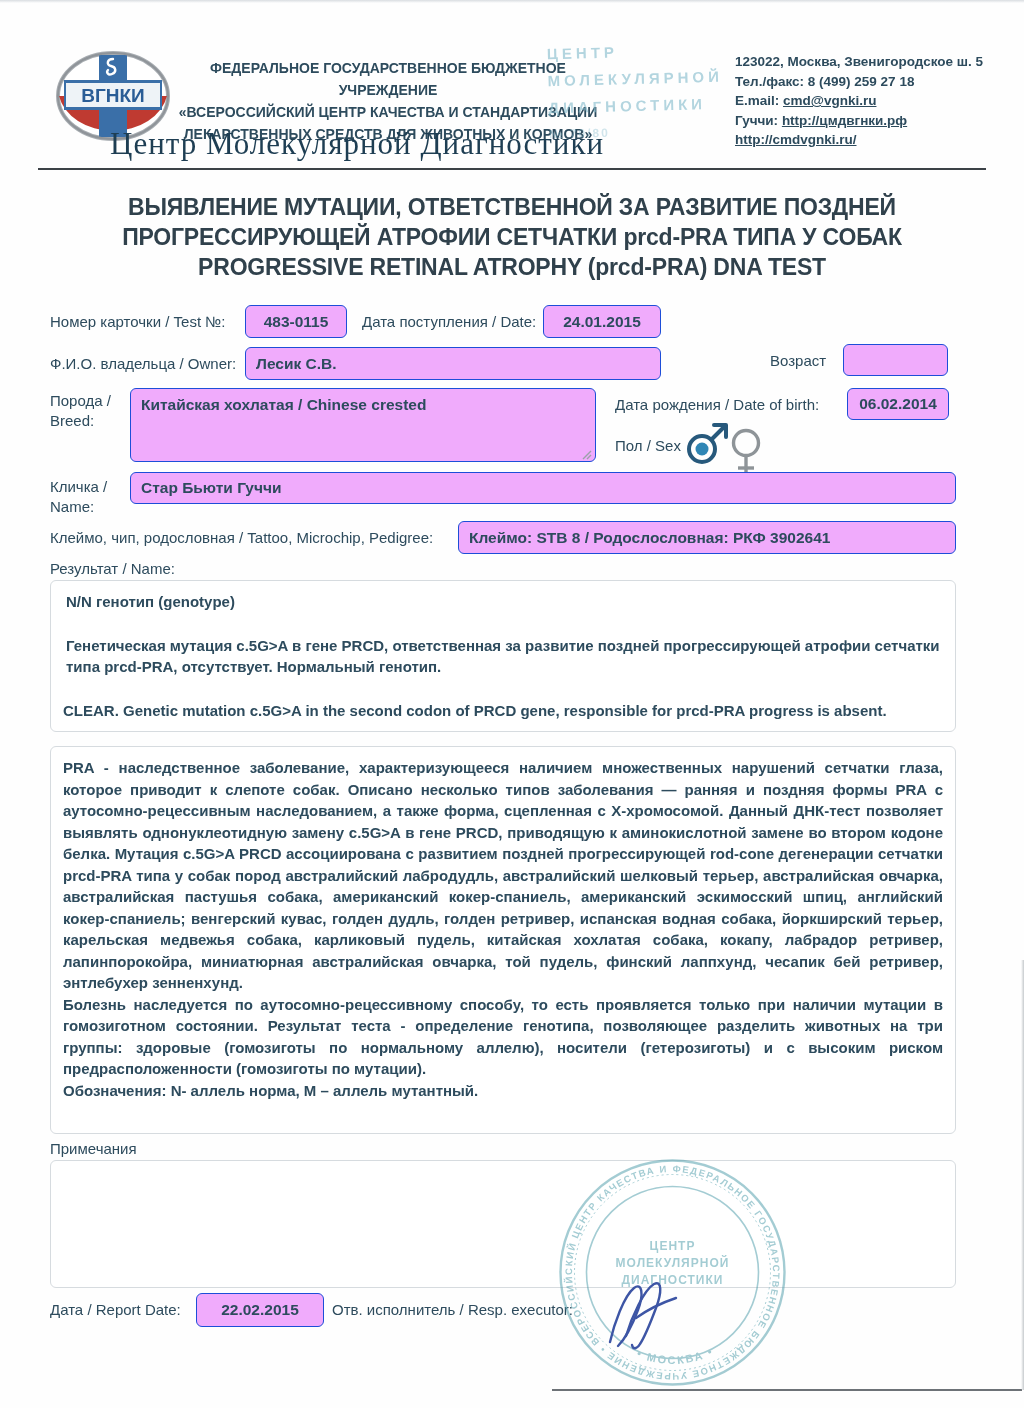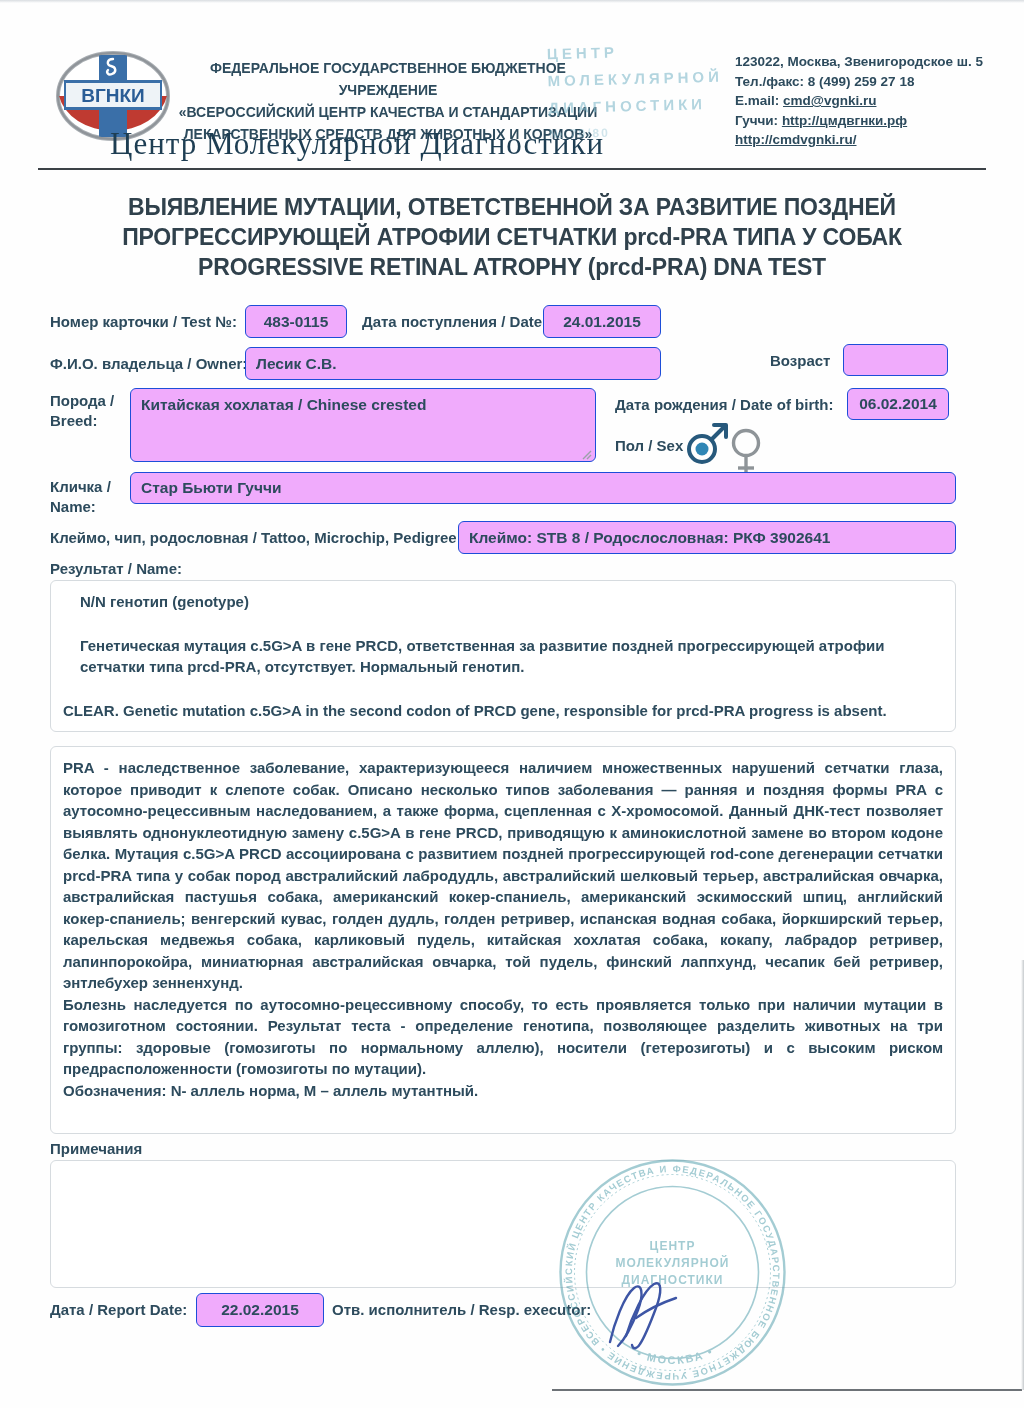--- a/index.html
+++ b/index.html
@@ -22,29 +22,29 @@
   .contacts a{color:#2d4b5d;text-decoration:underline;}
   .hr-main{position:absolute;left:38px;top:168px;width:948px;height:2px;background:#3c4247;}
   .hdr-stamp{position:absolute;left:548px;top:38px;color:#86bccd;opacity:.62;
              font-weight:bold;letter-spacing:4px;font-size:15px;line-height:27px;
              transform:rotate(-1.5deg);white-space:nowrap;}
   .hdr-stamp .num{font-size:12px;letter-spacing:2px;opacity:.6;}
   
   .title{position:absolute;left:40px;top:192px;width:944px;text-align:center;
          font-weight:bold;font-size:23px;line-height:30px;color:#30414c;letter-spacing:-0.2px;}
   
-  .lbl{position:absolute;font-weight:bold;color:#2d4b5d;font-size:15px;white-space:nowrap;}
+  .lbl{position:absolute;font-weight:normal;color:#2d4b5d;font-size:15px;white-space:nowrap;}
   .fld{position:absolute;background:#f0abfc;border:1px solid #1d4ed8;border-radius:6px;
        color:#2d4b5d;font-weight:bold;font-size:15.5px;display:flex;align-items:center;
        padding:0 10px;box-sizing:border-box;}
   .fld.center{justify-content:center;}
   .box{position:absolute;background:#fff;border:1px solid #d6dbdf;border-radius:6px;
        color:#2d4b5d;font-weight:bold;font-size:15px;line-height:21.5px;
        padding:10px 12px;box-sizing:border-box;text-align:justify;}
-  .box .p{margin:0 0 22px 17px;text-align:left;}
+  .box .p{margin:0 0 22px 3px;text-align:left;}
   .box .p:last-child{margin:0;}
   .rz{position:absolute;right:2px;bottom:2px;}
   .sigwrap{position:absolute;left:602px;top:1280px;}
   .stampwrap{position:absolute;left:550px;top:1150px;opacity:.5;}
 </style>
 </head>
 <body>
 
 <div id="page">
   <div class="scan-top"></div>

